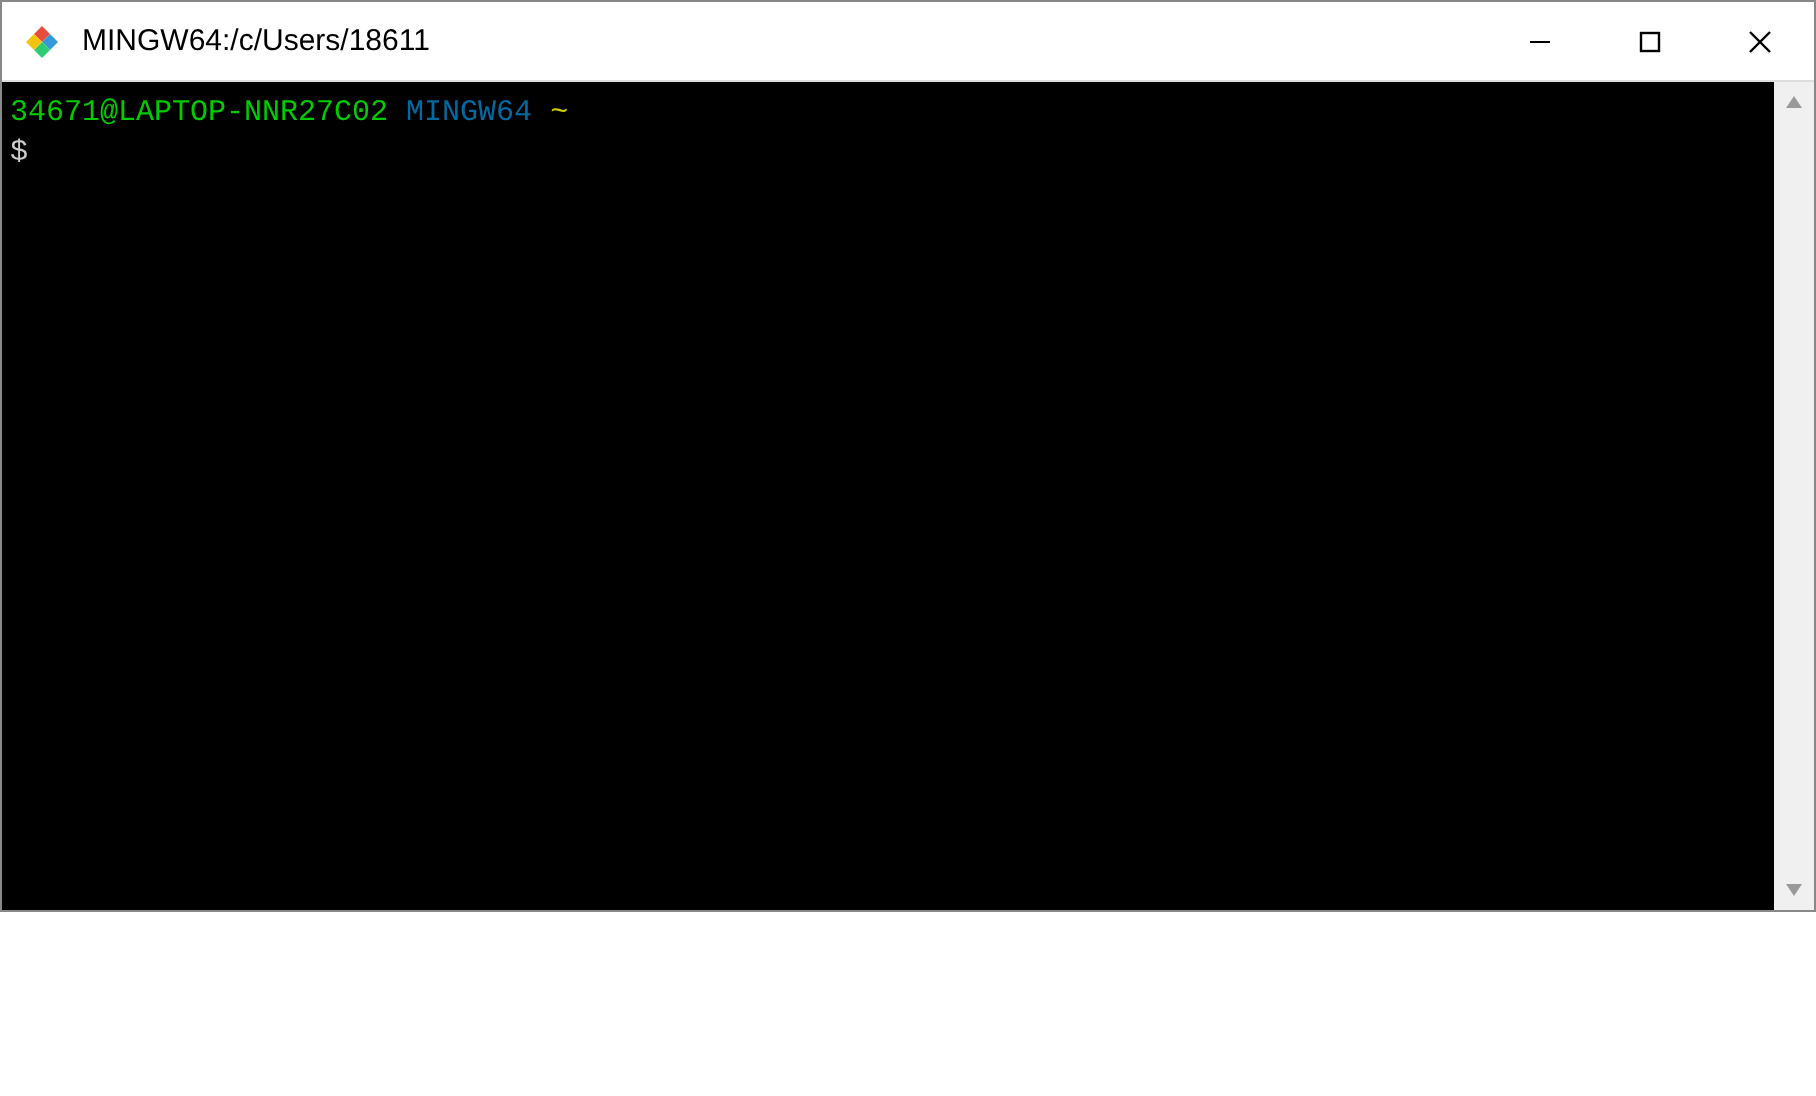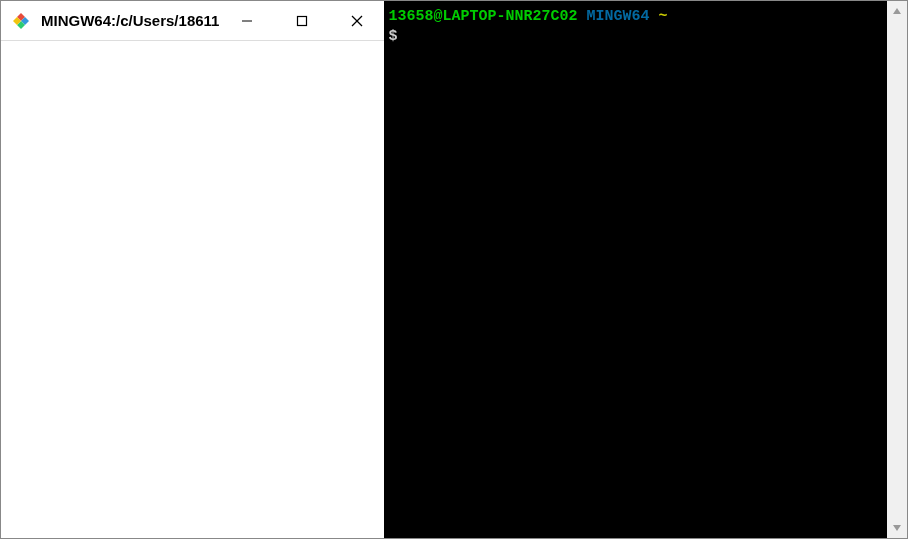--- a/index.html
+++ b/index.html
@@ -9,26 +9,25 @@
     }
     body {
       font-family: "Segoe UI", Tahoma, sans-serif;
       background: #fff;
       width: 908px;
       height: 548px;
       overflow: hidden;
     }
     .window {
       width: 908px;
-      height: 539px;
+      height: 456px;
       border: 1px solid #888;
       background: #fff;
       display: flex;
-      flex-direction: row;
-      font-weight: bold;
+      flex-direction: column;
     }
     .titlebar {
       height: 40px;
       background: #fff;
       display: flex;
       align-items: center;
       padding-left: 10px;
       border-bottom: 1px solid #ddd;
     }
     .titlebar-icon {
@@ -130,21 +129,21 @@
       </div>
       <div class="win-ctrl close">
         <svg width="12" height="12" viewBox="0 0 12 12">
             <line x1="1" y1="1" x2="11" y2="11" stroke="#000" stroke-width="1.2"></line>
             <line x1="11" y1="1" x2="1" y2="11" stroke="#000" stroke-width="1.2"></line>
           </svg>
       </div>
     </div>
   </div>
   <div class="terminal-area">
-    <div class="terminal"><span class="prompt-user">13658@LAPTOP-NNR27C02</span> <span class="prompt-env">MINGW64</span> <span class="prompt-tilde">~</span>
+    <div class="terminal"><span class="prompt-user">34671@LAPTOP-NNR27C02</span> <span class="prompt-env">MINGW64</span> <span class="prompt-tilde">~</span>
 <span class="prompt-dollar">$</span></div>
     <div class="scrollbar">
       <div class="scroll-btn">
         <svg width="10" height="10" viewBox="0 0 10 10">
             <polygon points="5,2 9,8 1,8" fill="#999"></polygon>
           </svg>
       </div>
       <div class="scroll-btn">
         <svg width="10" height="10" viewBox="0 0 10 10">
             <polygon points="5,8 9,2 1,2" fill="#999"></polygon>

